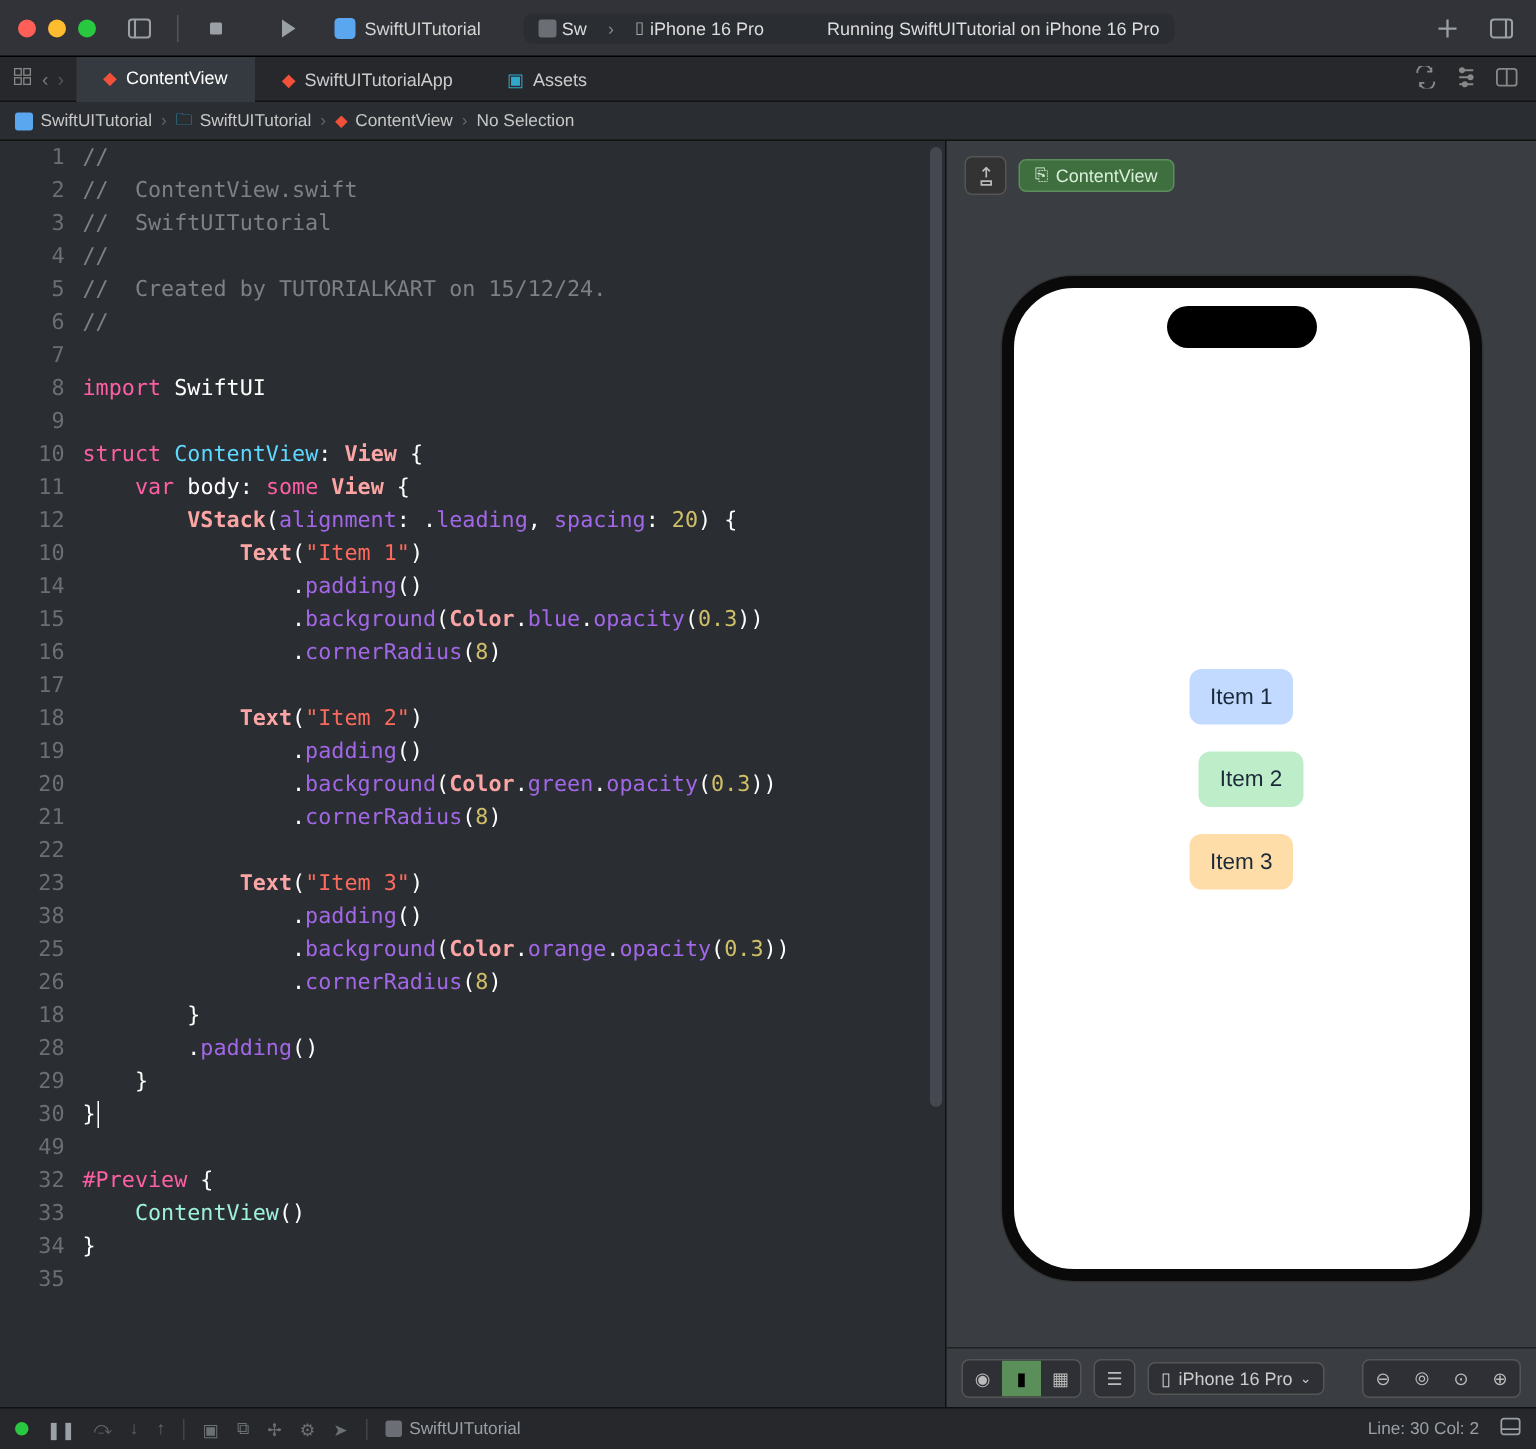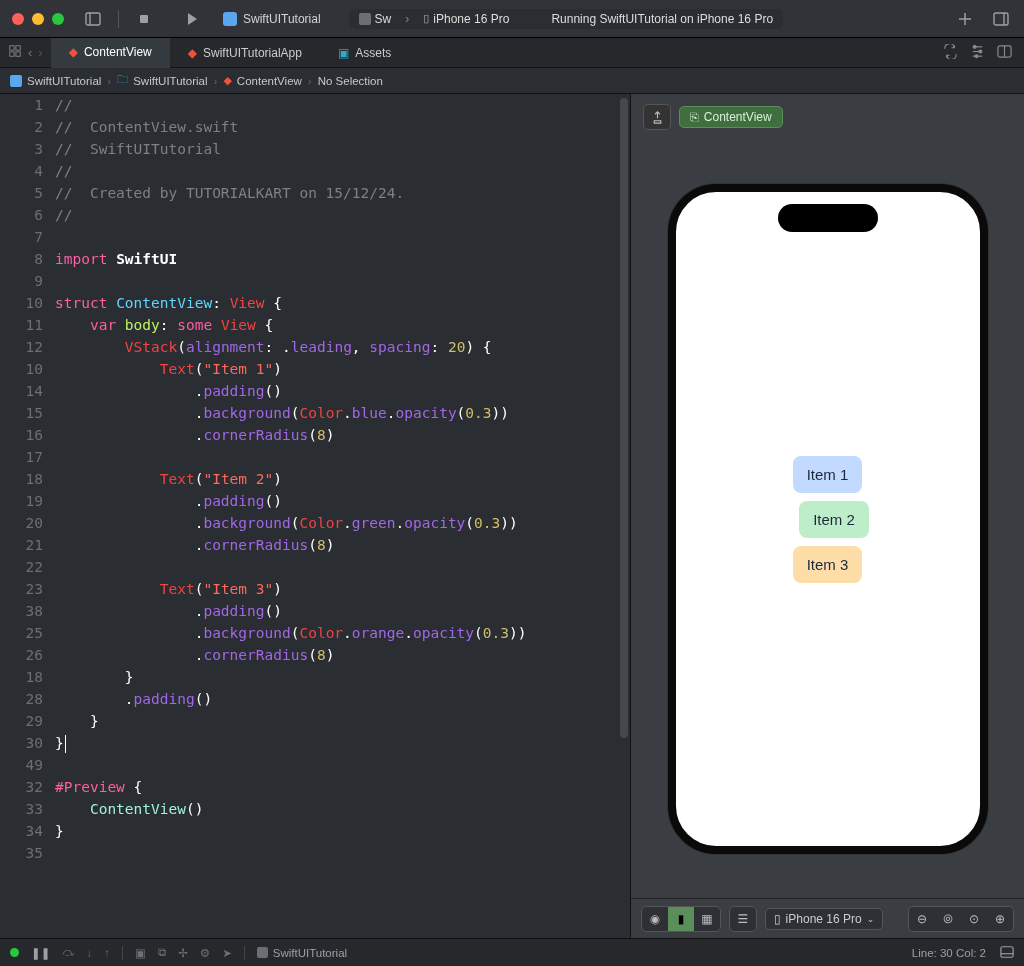--- a/index.html
+++ b/index.html
@@ -116,27 +116,27 @@
   padding-right: 12px;
   color: #6c6e73;
   user-select: none;
   flex-shrink: 0;
 }
 .code { flex: 1; }
 .c-comment { color: #7c8187; }
 .c-keyword { color: #fc5fa3; }
 .c-type { color: #9ef1dd; }
 .c-typedef { color: #5dd8ff; }
-.c-ident { color: #ffffff; font-weight: 700;}
-.c-prop { color: #bef264;}
+.c-ident { color: #ffffff; font-weight: 400;}
+.c-prop { color: #ffffff;}
 .c-some { color: #fc5fa3;}
 .c-func { color: #a167e6;}
 .c-string { color: #fc6a5d;}
 .c-num { color: #d0bf69;}
-.c-mod { color: #ef4444;}
+.c-mod { color: #fca5a5; font-weight: bold;}
 .c-default { color: #ffffff;}
 .c-paren { color: #ffffff;}
 .c-hash { color:#fc5fa3;}
 .editor .cursor {
   display:inline-block;width:1px;height:18px;background:#fff;vertical-align:middle;margin-left:1px;
 }
 .editor-scrollbar {
   position:absolute;right:2px;top:4px;width:8px;height:640px;background:#454850;border-radius:4px;
 }
 
@@ -165,21 +165,21 @@
   width: 320px; height:670px; background:#fff; border-radius:48px;
   border:8px solid #0a0a0a; position:relative;
   box-shadow: 0 0 0 1px #333;
 }
 .phone-notch{
   position:absolute;top:12px;left:50%;transform:translateX(-50%);
   width:100px;height:28px;background:#000;border-radius:16px;
 }
 .phone-content{
   position:absolute;inset:0;display:flex;flex-direction:column;
-  align-items:center;justify-content:center;gap:8px;
+  align-items:center;justify-content:center;gap:18px;
   font-family:-apple-system,sans-serif;
 }
 .swift-item{
   padding:10px 14px;border-radius:8px;font-size:15px;color:#1a2a3a;
 }
 .it-blue{background:rgba(64,140,255,0.32);}
 .it-green{background:rgba(52,199,89,0.32);margin-left:13px;}
 .it-orange{background:rgba(255,159,10,0.35);}
 
 

